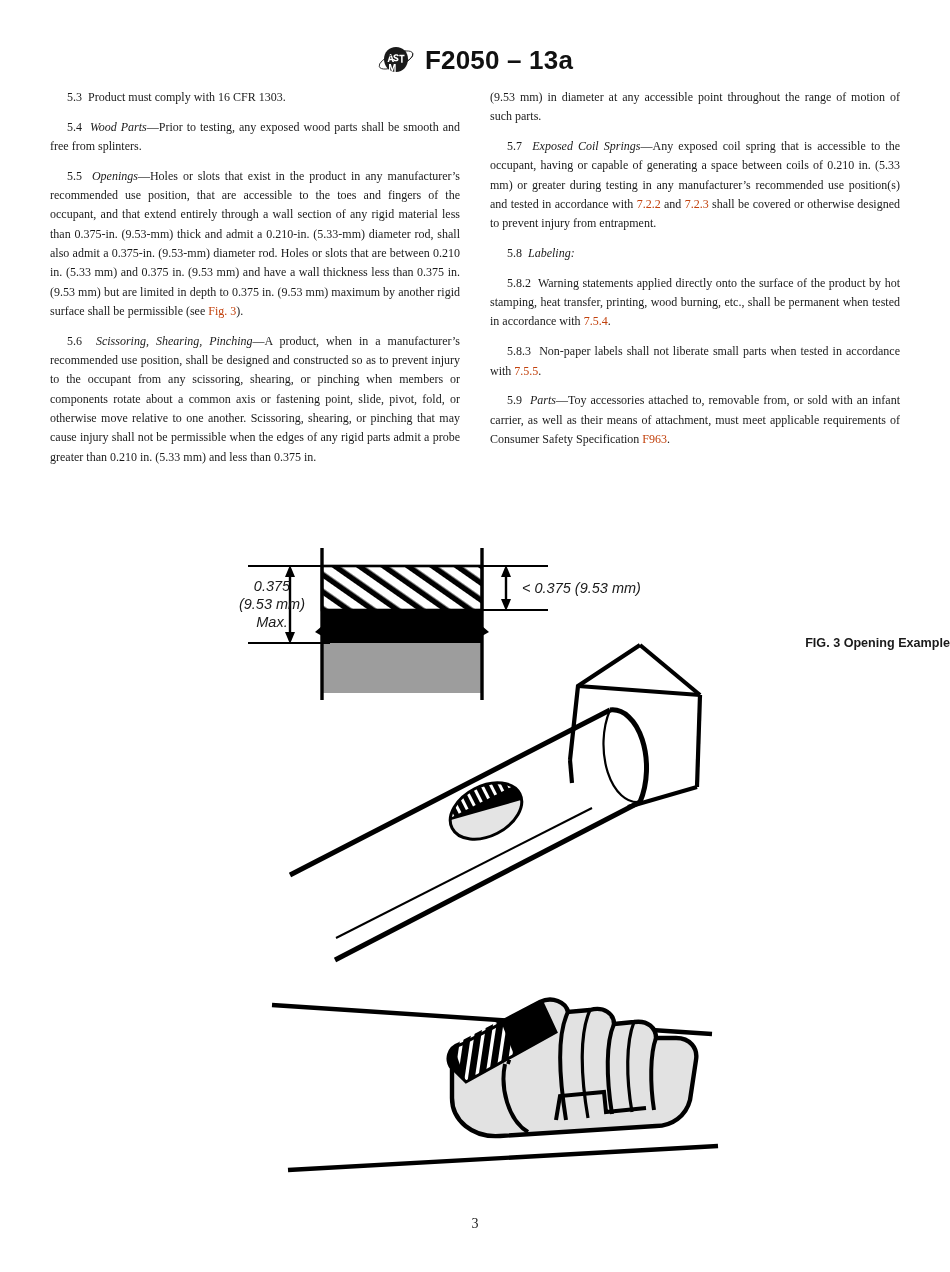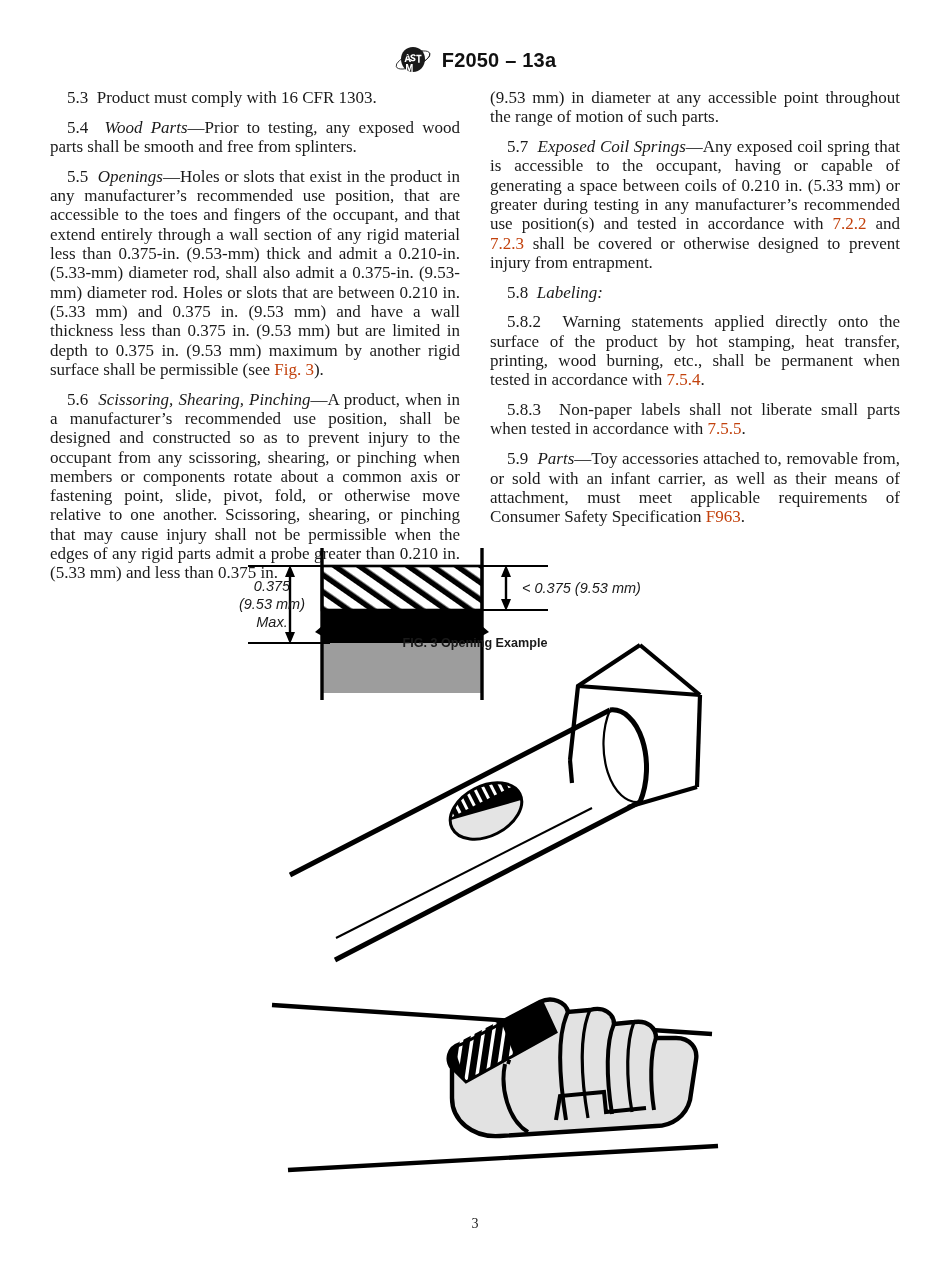--- a/index.html
+++ b/index.html
@@ -32,41 +32,41 @@
     justify-content: center;
     gap: 10px;
   }
   .astm-logo {
     width: 38px;
     height: 32px;
     flex: 0 0 auto;
   }
   .header-title {
     font-family: "Liberation Sans", "DejaVu Sans", sans-serif;
-    font-size: 20px;
+    font-size: 26px;
     font-weight: bold;
     letter-spacing: 0.2px;
     color: #111;
   }
 
   
   .columns {
     position: absolute;
     top: 88px;
     left: 50px;
     width: 850px;
     display: flex;
     gap: 30px;
   }
   .col {
     width: 410px;
   }
   p.para {
     margin: 0 0 10.5px 0;
-    font-size: 17px;
+    font-size: 12px;
     line-height: 19.3px;
     text-align: justify;
     text-justify: inter-word;
     hyphens: none;
   }
   p.para:last-child { margin-bottom: 0; }
   .indent { padding-left: 0; }
   .indent::before {
     content: "";
     display: inline-block;
@@ -83,21 +83,21 @@
     left: 0;
     width: 950px;
     height: 700px;
     font-style: italic;
   }
   .fig-caption {
     position: absolute;
     top: 636px;
     left: 0;
     width: 950px;
-    text-align: center;
+    text-align: right;
     font-family: "Liberation Sans", "DejaVu Sans", sans-serif;
     font-size: 12.6px;
     font-weight: bold;
     color: #1a1a1a;
   }
 
   
   .page-number {
     position: absolute;
     top: 1216px;

